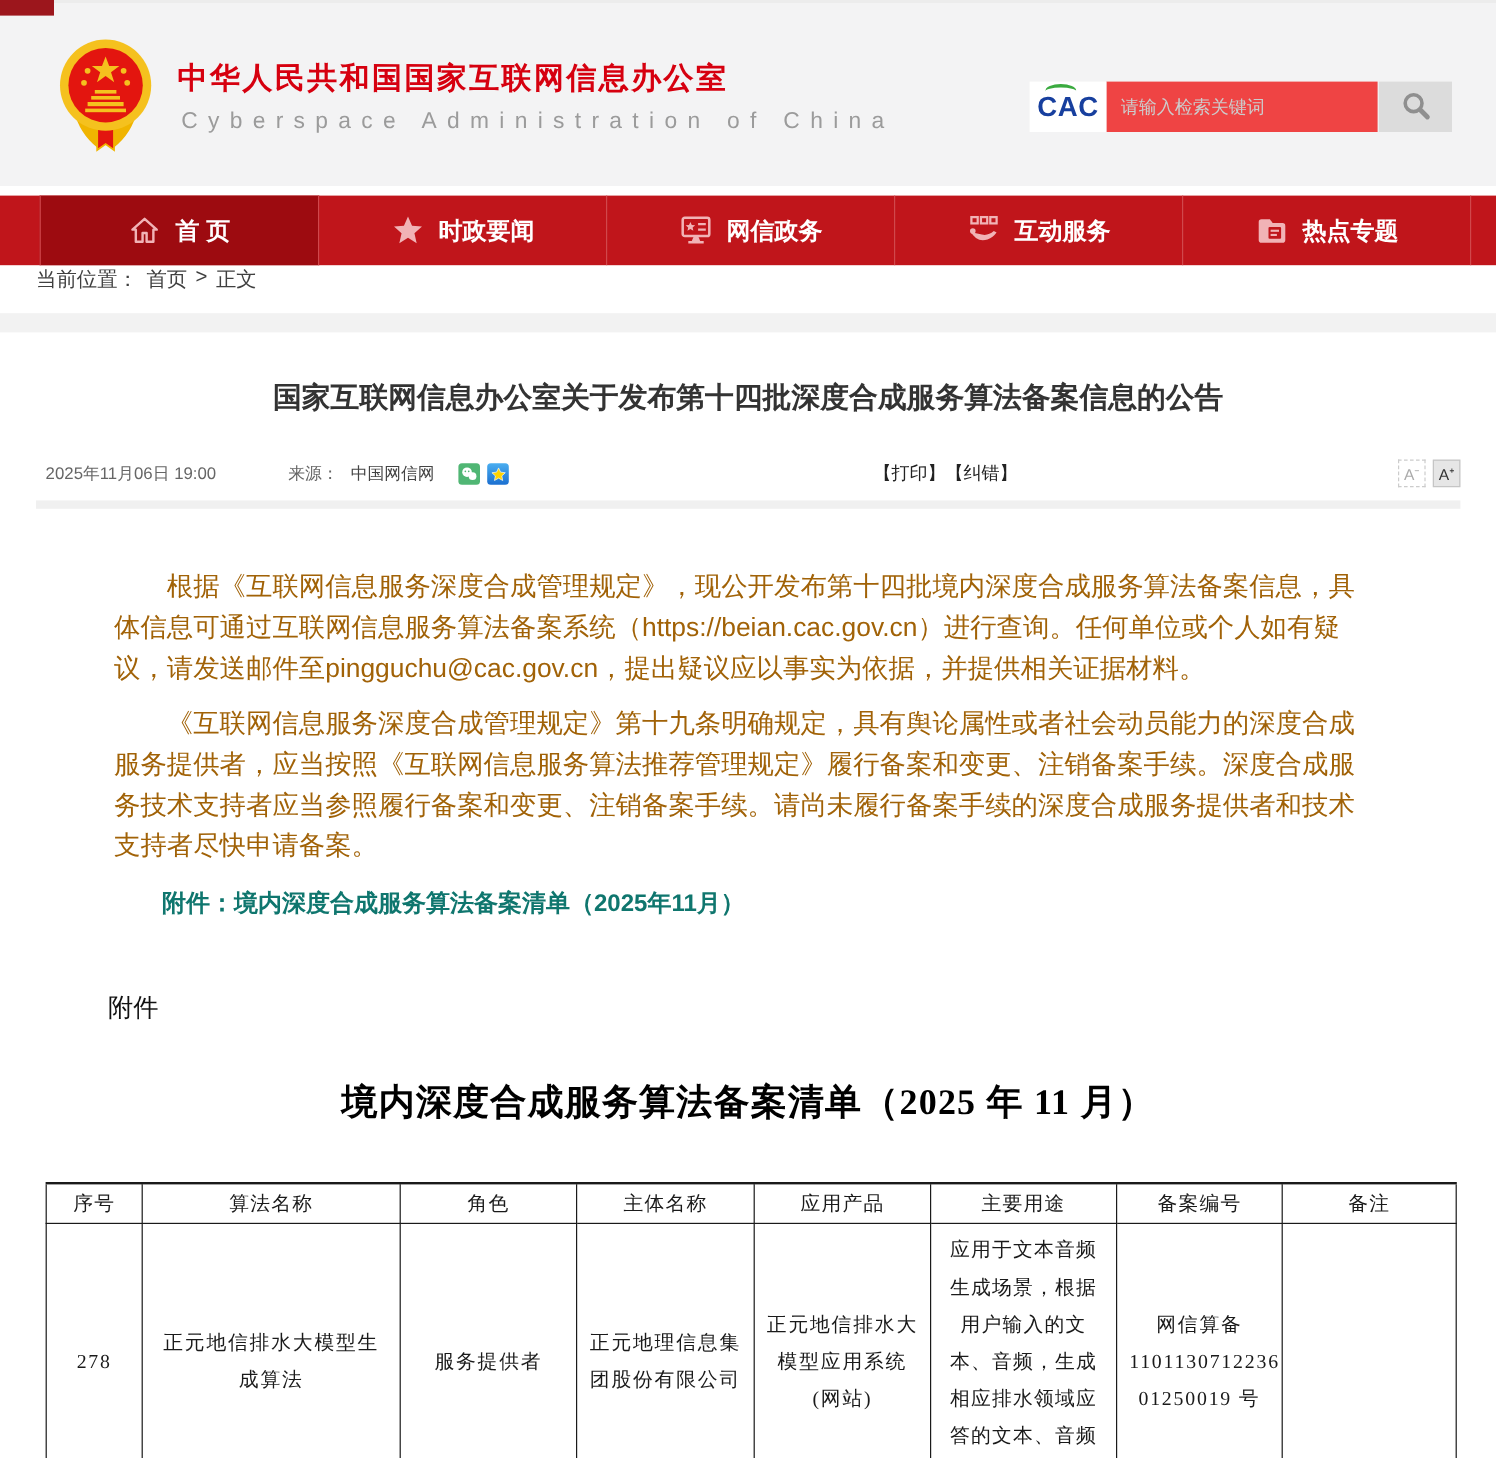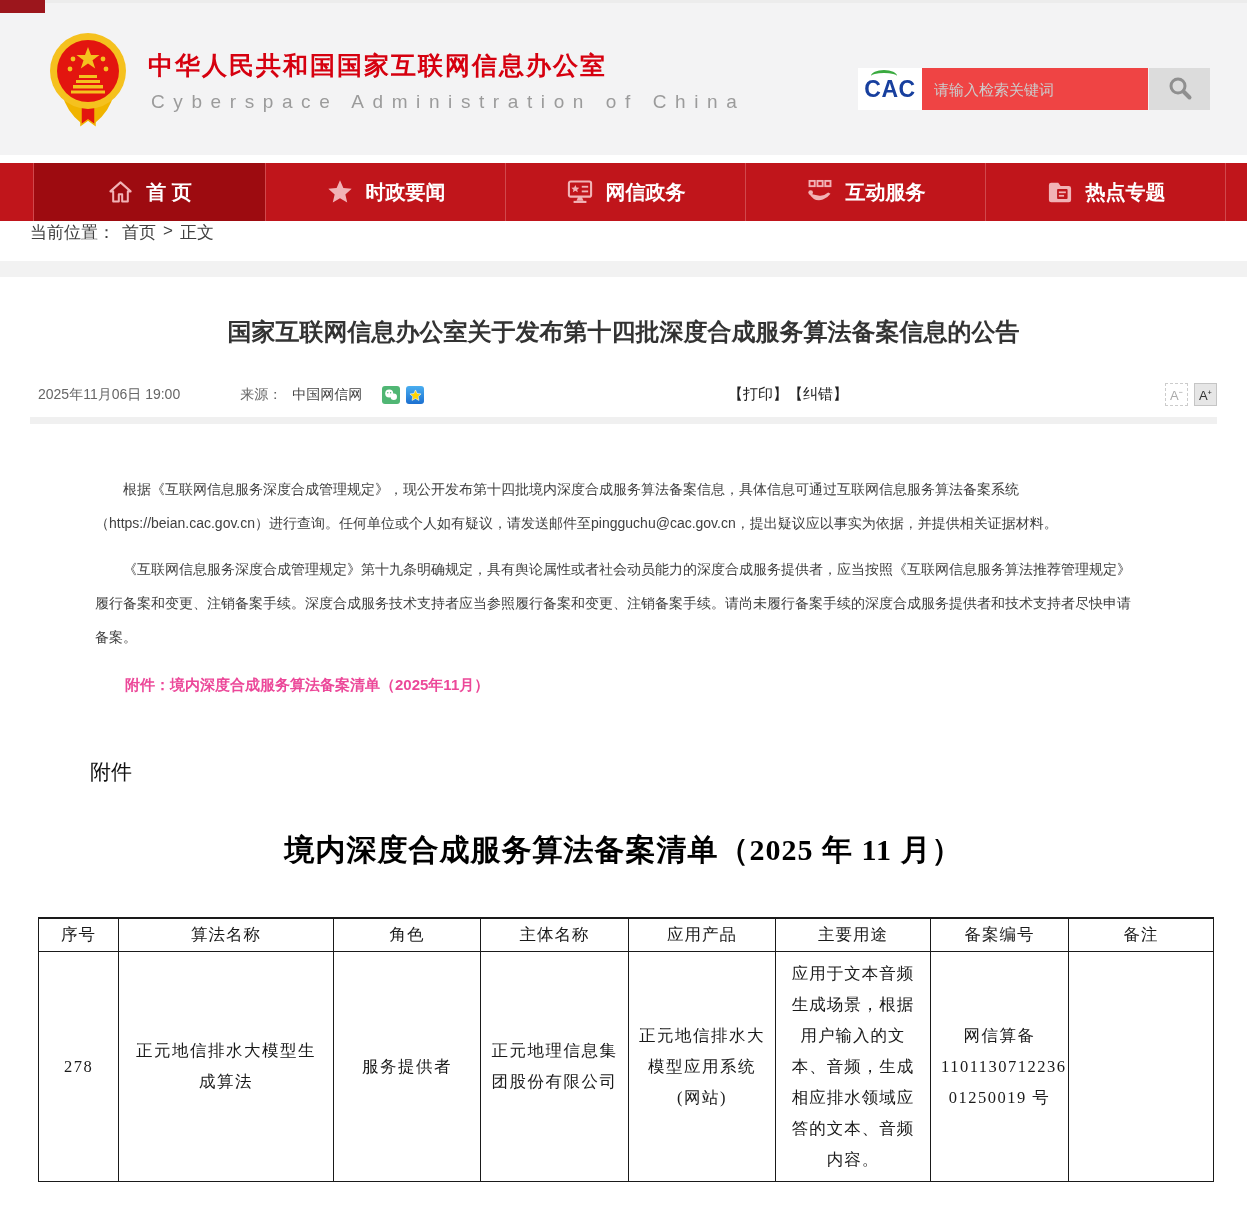--- a/index.html
+++ b/index.html
@@ -41,25 +41,25 @@
   .meta-source-label { margin-right:10px; }
   .meta-source { color:#444; margin-right:20px; }
   .share-icon { width:18px; height:18px; border-radius:3px; margin-right:6px; display:inline-flex; align-items:center; justify-content:center; cursor:pointer; }
   .meta-center { position:absolute; left:698px; top:2px; font-size:15px; color:#222; }
   .meta-center span { cursor:pointer; }
   .meta-right { position:absolute; right:0; top:0; display:flex; gap:6px; }
   .font-btn { width:23px; height:23px; font-size:13px; display:flex; align-items:center; justify-content:center; cursor:pointer; }
   .font-dec { border:1px dashed #ccc; background:#fff; color:#aaa; }
   .font-inc { border:1px solid #c5c5c5; background:#e6e6e6; color:#333; }
   .meta-bar { margin:8px 30px 0 30px; height:7px; background:#f0f0f0; }
-  .article-body { margin:0 110px 0 95px; font-size:14px; line-height:34px; color:#404040; }
+  .article-body { margin:0 110px 0 95px; font-size:22px; line-height:34px; color:#a16207; }
   .article-body p { text-indent:2em; }
   .p1 { margin-top:48px; }
   .p2 { margin-top:12px; }
-  .attach-link { margin:14px 110px 0 95px; text-indent:2em; font-size:15px; line-height:34px; font-weight:bold; color:#ec4899; cursor:pointer; }
+  .attach-link { margin:14px 110px 0 95px; text-indent:2em; font-size:20px; line-height:34px; font-weight:bold; color:#0f766e; cursor:pointer; }
   
   .attach-label { margin:56px 0 0 90px; font-family:"Liberation Serif", serif; font-size:21px; color:#111; }
   .attach-title { margin-top:44px; text-align:center; font-family:"Liberation Serif", serif; font-size:30px; font-weight:bold; color:#000; letter-spacing:1px; }
   
   .filing-table { margin:46px 0 0 38px; width:1175px; border-collapse:collapse; table-layout:fixed;
     font-family:"Liberation Serif", serif; color:#1a1a1a; border-top:2px solid #1a1a1a; }
   .filing-table th, .filing-table td { border:1px solid #1a1a1a; text-align:center; vertical-align:middle; }
   .filing-table th { height:33px; font-size:16.5px; font-weight:normal; letter-spacing:1px; }
   .filing-table td { height:226px; font-size:16.5px; line-height:31px; letter-spacing:1.5px; padding:6px 10px; }
   .filing-table td.usage { letter-spacing:1px; padding:6px 12px; }

